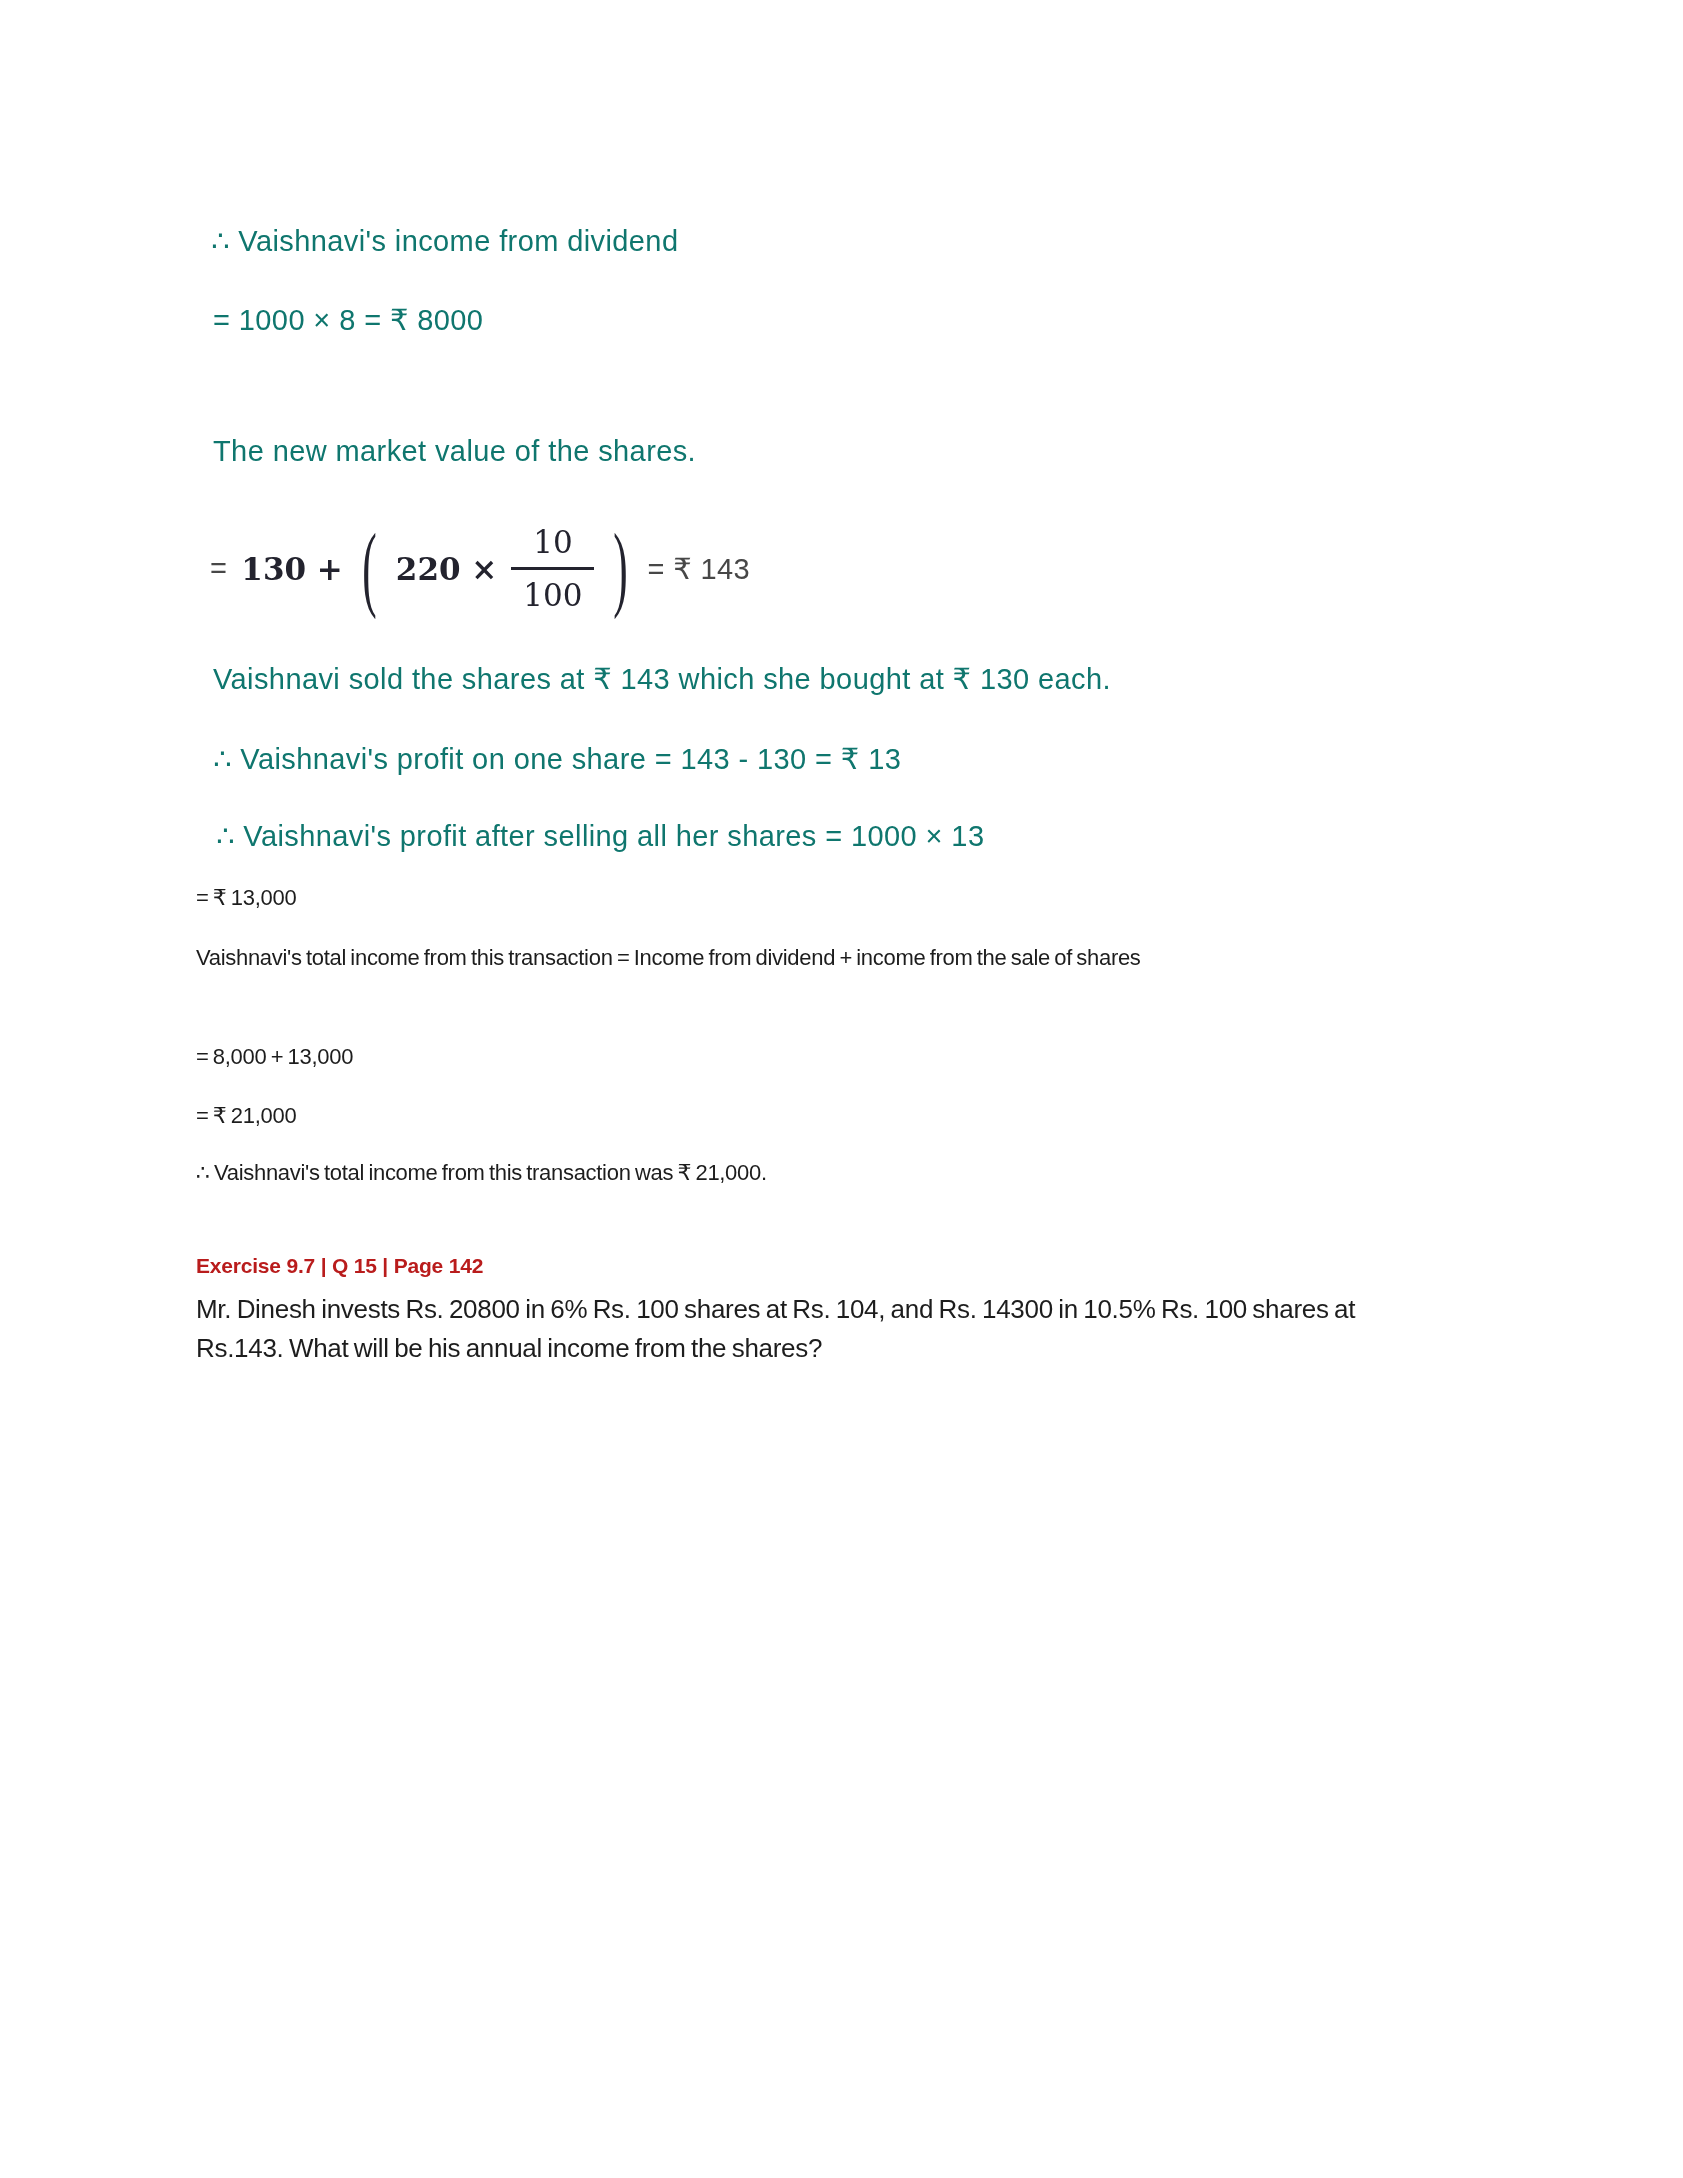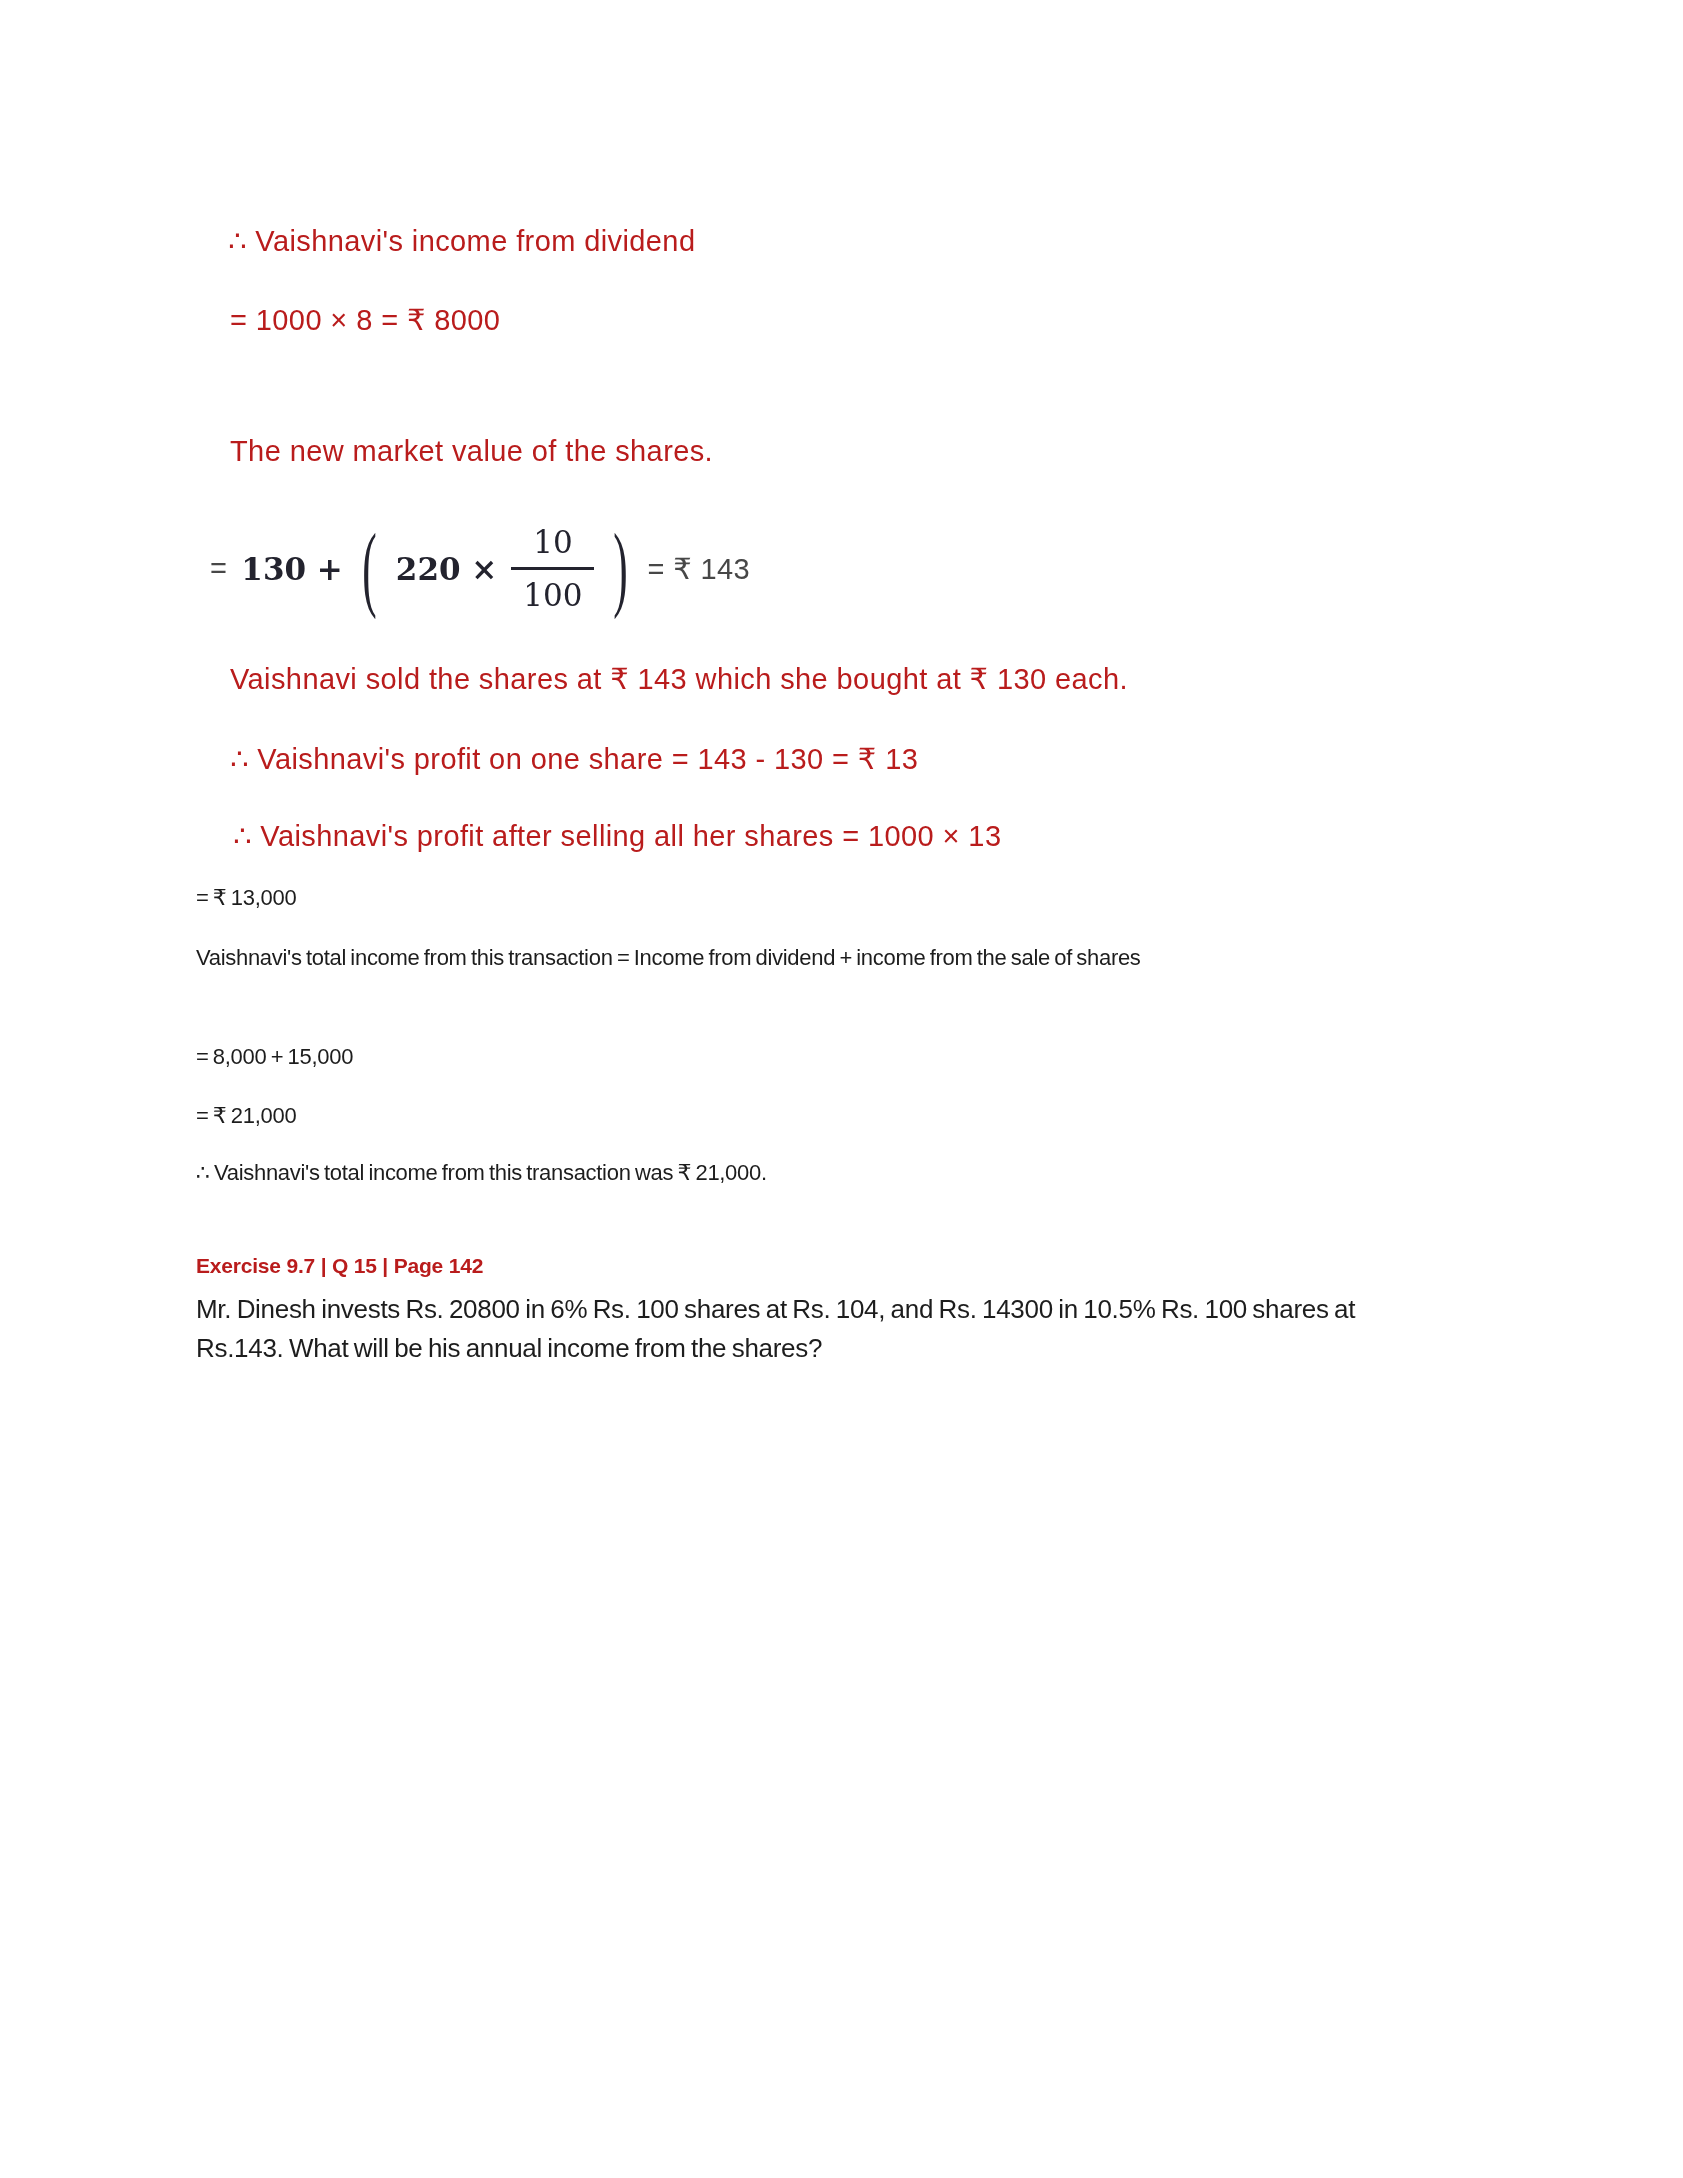--- a/index.html
+++ b/index.html
@@ -14,24 +14,23 @@
     background: #ffffff;
     overflow: hidden;
     font-family: "Liberation Sans", "DejaVu Sans", sans-serif;
   }
   
   .line-a {
     position: absolute;
     left: 213px;
     font-size: 29px;
     line-height: 36px;
-    color: #b91c1c;
+    color: #0f766e;
     letter-spacing: 0.4px;
     white-space: nowrap;
-    margin-left: 17px;
   }
   
   .line-b {
     position: absolute;
     left: 196px;
     font-size: 22px;
     line-height: 38px;
     color: #1d1d1d;
     letter-spacing: -0.3px;
     word-spacing: -1.5px;
@@ -143,21 +142,21 @@
   <div class="line-a" style="top:661px;">Vaishnavi sold the shares at ₹ 143 which she bought at ₹ 130 each.</div>
 
   <div class="line-a" style="top:741px;">∴ Vaishnavi's profit on one share = 143 - 130 = ₹ 13</div>
 
   <div class="line-a" style="top:818px; left:216px;">∴ Vaishnavi's profit after selling all her shares = 1000 × 13</div>
 
   <div class="line-b" style="top:879px;">= ₹ 13,000</div>
 
   <div class="line-b para-b" style="top:939px; max-width:1158px;">Vaishnavi's total income from this transaction = Income from dividend + income from the sale of shares</div>
 
-  <div class="line-b" style="top:1038px;">= 8,000 + 15,000</div>
+  <div class="line-b" style="top:1038px;">= 8,000 + 13,000</div>
 
   <div class="line-b" style="top:1097px;">= ₹ 21,000</div>
 
   <div class="line-b" style="top:1154px;">∴ Vaishnavi's total income from this transaction was ₹ 21,000.</div>
 
   <div class="exercise-heading">Exercise 9.7 | Q 15 | Page 142</div>
 
   <div class="question">Mr. Dinesh invests Rs. 20800 in 6% Rs. 100 shares at Rs. 104, and Rs. 14300 in 10.5% Rs. 100 shares at Rs.143. What will be his annual income from the shares?</div>
 
 </div>

